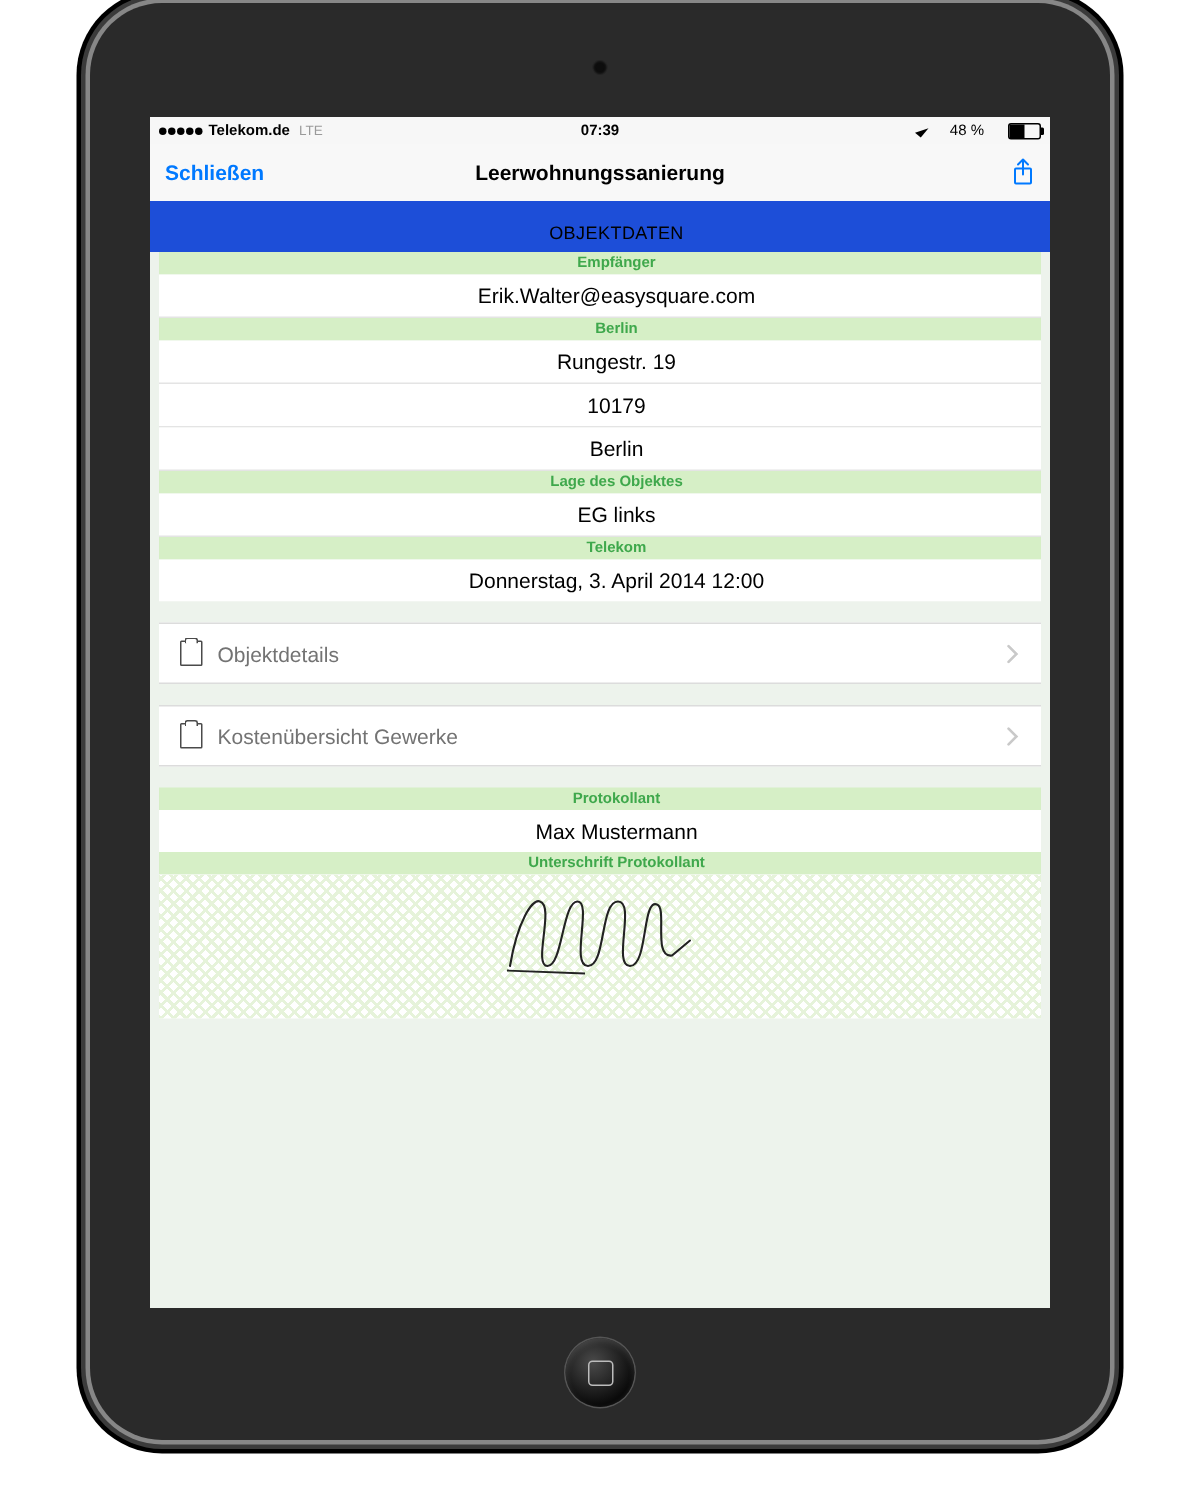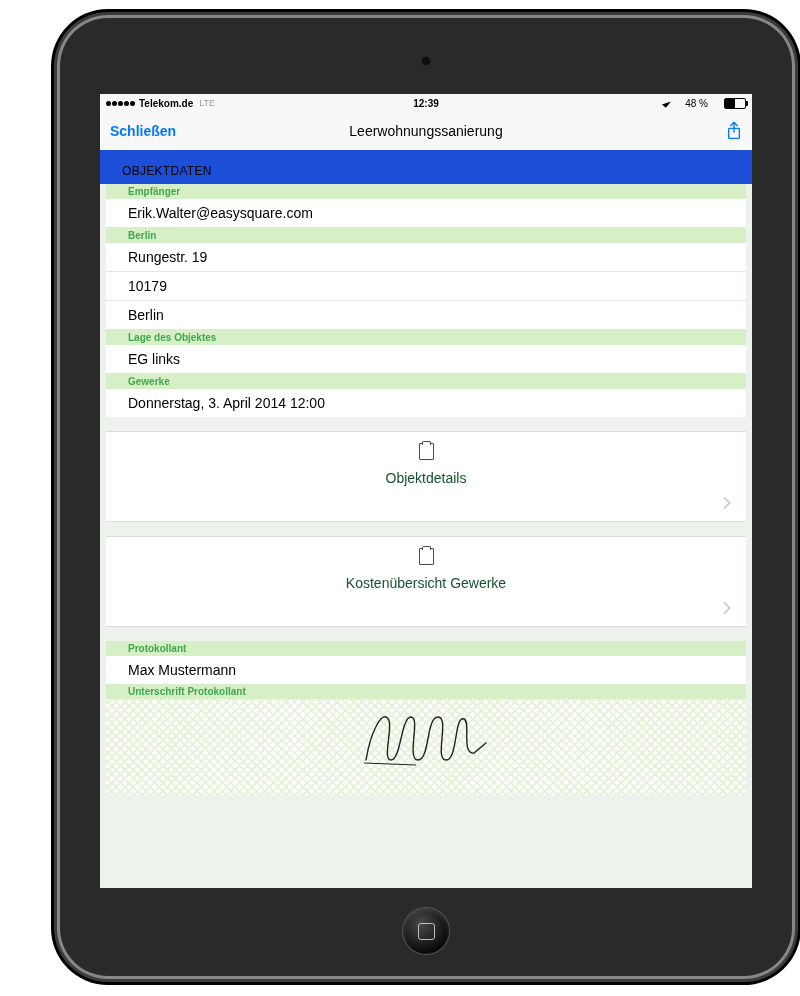--- a/index.html
+++ b/index.html
@@ -2,23 +2,24 @@
 <html><head>
 <meta charset="utf-8">
 <style>
   html,body{margin:0;padding:0;background:#fff;}
   body{
     font-family:-apple-system,"Helvetica Neue",Helvetica,Arial,sans-serif;
     width:800px;height:996px;overflow:hidden;position:relative;
   }
   
   .ipad{
-    position:absolute;left:60px;top:18px;width:732px;height:958px;
+    position:absolute;left:60px;top:2px;width:680px;height:958px;
     background:#2a2a2a;border-radius:48px;
     box-shadow:0 0 0 3px #878787,0 0 0 6px #3b3b3b,0 0 0 9px #000;
+    text-align:center;
   }
   .camera{
     position:absolute;left:50%;top:38px;transform:translateX(-50%);
     width:10px;height:10px;border-radius:50%;background:#0d0d0d;
     box-shadow:inset 0 0 2px #444;
   }
   .home-btn{
     position:absolute;left:50%;bottom:22px;transform:translateX(-50%);
     width:46px;height:46px;border-radius:50%;
     background:radial-gradient(circle at 40% 35%,#4a4a4a 0%,#0a0a0a 70%);
@@ -48,21 +49,21 @@
            border-bottom:8px solid #000;transform:rotate(40deg)}
   .batt{width:20px;height:9px;border:1px solid #000;border-radius:2px;position:relative}
   .batt:after{content:"";position:absolute;right:-3px;top:2px;width:2px;height:5px;background:#000;border-radius:0 1px 1px 0}
   .batt i{display:block;height:100%;width:48%;background:#000}
   
   .nav{
     height:38px;background:#f8f8f8;border-bottom:1px solid #c8c8c8;
     display:flex;align-items:center;justify-content:center;position:relative;
   }
   .nav .close{position:absolute;left:10px;color:#0079ff;font-size:14px;font-weight:600}
-  .nav .title{font-size:14px;font-weight:400;color:#000}
+  .nav .title{font-size:14px;font-weight:700;color:#000}
   .nav .share{position:absolute;right:10px;color:#0079ff}
   .share svg{width:16px;height:20px;display:block}
   
   .content{position:absolute;left:0;right:0;top:56px;bottom:0;overflow:hidden}
   .pad{padding:0 0 0 0}
   .sec-head{
     background:#1d4ed8;color:#000;font-weight:400;font-size:12px;
     padding:14px 0 6px 22px;letter-spacing:.3px
   }
   .glabel{
@@ -70,22 +71,22 @@
     padding:2px 0 2px 22px;margin:0 6px;
   }
   .val{
     background:#fff;color:#000;font-size:14px;
     padding:6px 0 6px 22px;margin:0 6px;border-bottom:1px solid #e4e4e4
   }
   .val:last-child{border-bottom:0}
   .gap{height:14px;background:#edf3ec}
   .linkrow{
     background:#fff;margin:0 6px;padding:11px 14px 11px 14px;
-    display:flex;align-items:center;gap:10px;color:#14532d;font-size:14px;
-    border-top:1px solid #dcdcdc;border-bottom:1px solid #dcdcdc;position:relative;flex-direction:column;
+    display:flex;align-items:center;gap:10px;color:#737373;font-size:14px;
+    border-top:1px solid #dcdcdc;border-bottom:1px solid #dcdcdc;position:relative;
   }
   .linkrow .chev{margin-left:auto;color:#c9c9c9}
   .chev svg{width:10px;height:14px;display:block}
   .ic-box{width:13px;height:15px;border:1.5px solid #4a4a4a;border-radius:1px;position:relative}
   .ic-box.clip:before{content:"";position:absolute;left:2px;top:-3px;width:7px;height:3px;border:1.5px solid #4a4a4a;border-bottom:0;border-radius:2px 2px 0 0;background:#fff}
   .sub-time{
     background:#fff;color:#6d6d6d;font-size:10px;padding:4px 0 4px 22px;margin:0 6px;
     position:relative
   }
   .pin{position:absolute;right:10px;top:-14px;color:#0069c9}
@@ -112,21 +113,21 @@
     <div class="status">
       <span class="sig">
         <i></i>
           <i></i>
           <i></i>
           <i></i>
           <i></i>
       </span>
       <span class="carrier">Telekom.de</span>
       <span class="net">LTE</span>
-      <span class="clock">12:39</span>
+      <span class="clock">07:39</span>
       <span class="right">
         <span class="loc-tri"></span>
         <span>48 %</span>
         <span class="batt">
             <i></i>
           </span>
       </span>
     </div>
 
     <div class="nav">
@@ -149,21 +150,21 @@
         <div class="val">Erik.Walter@easysquare.com</div>
 
         <div class="glabel">Berlin</div>
         <div class="val">Rungestr. 19</div>
         <div class="val">10179</div>
         <div class="val">Berlin</div>
 
         <div class="glabel">Lage des Objektes</div>
         <div class="val">EG links</div>
 
-        <div class="glabel">Gewerke</div>
+        <div class="glabel">Telekom</div>
         <div class="val" style="border-bottom:0">Donnerstag, 3. April 2014 12:00</div>
 
         <div class="gap"></div>
 
         <div class="linkrow">
           <span class="ic-box clip"></span>
           <span>Objektdetails</span>
           <span class="chev">
             <svg viewBox="0 0 10 16">
                 <path d="M2 2 L8 8 L2 14" stroke="#c9c9c9" stroke-width="2" fill="none" stroke-linecap="round"></path>

